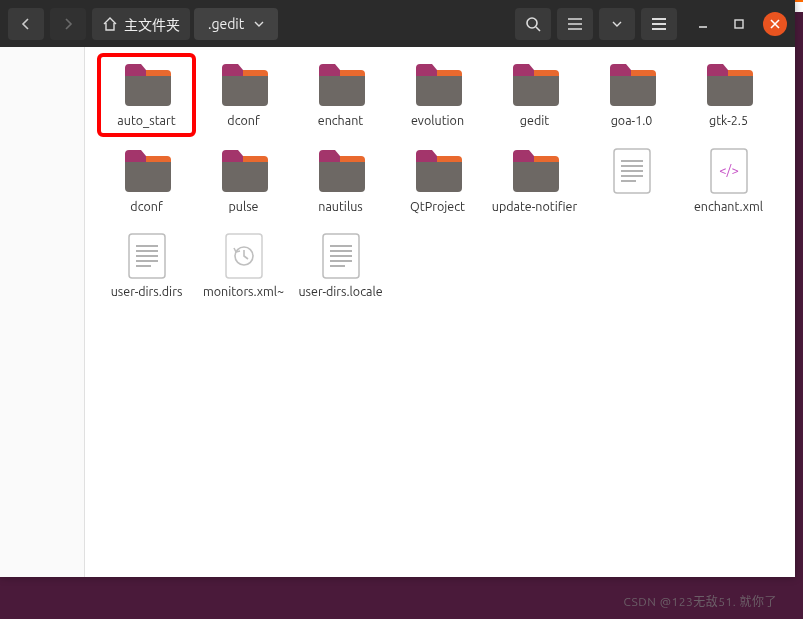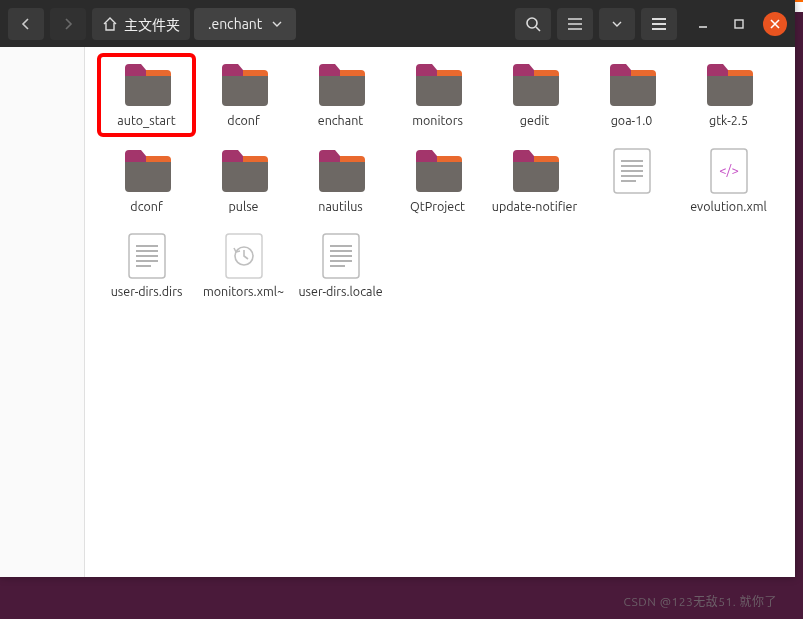--- a/index.html
+++ b/index.html
@@ -47,21 +47,21 @@
         </svg>
     </button>
     <div class="breadcrumb">
       <button class="tb-btn home-btn">
         <svg width="16" height="16" viewBox="0 0 16 16">
             <path d="M2 8 L8 2 L14 8 M4 7 V14 H12 V7" stroke="#ddd" stroke-width="1.4" fill="none"></path>
           </svg>
         <span>主文件夹</span>
       </button>
       <button class="path-btn">
-        <span>.enchant</span>
+        <span>.gedit</span>
         <svg width="10" height="6" viewBox="0 0 10 6">
             <path d="M1 1 L5 5 L9 1" stroke="#ddd" stroke-width="1.4" fill="none"></path>
           </svg>
       </button>
     </div>
     <div class="spacer"></div>
     <button class="tb-btn">
       <svg width="16" height="16" viewBox="0 0 16 16">
           <circle cx="7" cy="7" r="5" stroke="#ddd" stroke-width="1.6" fill="none"></circle>
           <path d="M11 11 L15 15" stroke="#ddd" stroke-width="1.6"></path>
@@ -135,21 +135,21 @@
             <div class="label">enchant</div>
           </div>
           <div class="item">
             <div class="icon-wrap">
               <svg width="52" height="46" viewBox="0 0 52 46">
                 <path d="M4 8 Q4 4 8 4 H20 L25 10 H46 Q50 10 50 14 V40 Q50 44 46 44 H8 Q4 44 4 40 Z" fill="#6d6864"></path>
                 <path d="M4 6 Q4 2 8 2 H20 L25 8 H44 Q48 8 48 12 V14 H4 Z" fill="#a3356b"></path>
                 <path d="M25 8 H46 Q50 8 50 12 V14 H25 Z" fill="#e9692e"></path>
               </svg>
             </div>
-            <div class="label">monitors</div>
+            <div class="label">evolution</div>
           </div>
           <div class="item">
             <div class="icon-wrap">
               <svg width="52" height="46" viewBox="0 0 52 46">
                 <path d="M4 8 Q4 4 8 4 H20 L25 10 H46 Q50 10 50 14 V40 Q50 44 46 44 H8 Q4 44 4 40 Z" fill="#6d6864"></path>
                 <path d="M4 6 Q4 2 8 2 H20 L25 8 H44 Q48 8 48 12 V14 H4 Z" fill="#a3356b"></path>
                 <path d="M25 8 H46 Q50 8 50 12 V14 H25 Z" fill="#e9692e"></path>
               </svg>
             </div>
             <div class="label">gedit</div>
@@ -232,21 +232,21 @@
               </svg>
             </div>
           </div>
           <div class="item">
             <div class="icon-wrap">
               <svg width="44" height="48" viewBox="0 0 44 48">
                 <rect x="4" y="2" width="36" height="44" rx="3" fill="#fff" stroke="#bdbdbd" stroke-width="1.5"></rect>
                 <text x="22" y="28" font-size="13" fill="#c653c6" text-anchor="middle" font-family="monospace">&lt;/&gt;</text>
               </svg>
             </div>
-            <div class="label">evolution.xml</div>
+            <div class="label">enchant.xml</div>
           </div>
           <div class="item">
             <div class="icon-wrap">
               <svg width="44" height="48" viewBox="0 0 44 48">
                 <rect x="4" y="2" width="36" height="44" rx="3" fill="#fff" stroke="#bdbdbd" stroke-width="1.5"></rect>
                 <path d="M11 14 H33 M11 19 H33 M11 24 H33 M11 29 H33 M11 34 H26" stroke="#9a9a9a" stroke-width="1.6"></path>
               </svg>
             </div>
             <div class="label">user-dirs.dirs</div>
           </div>

